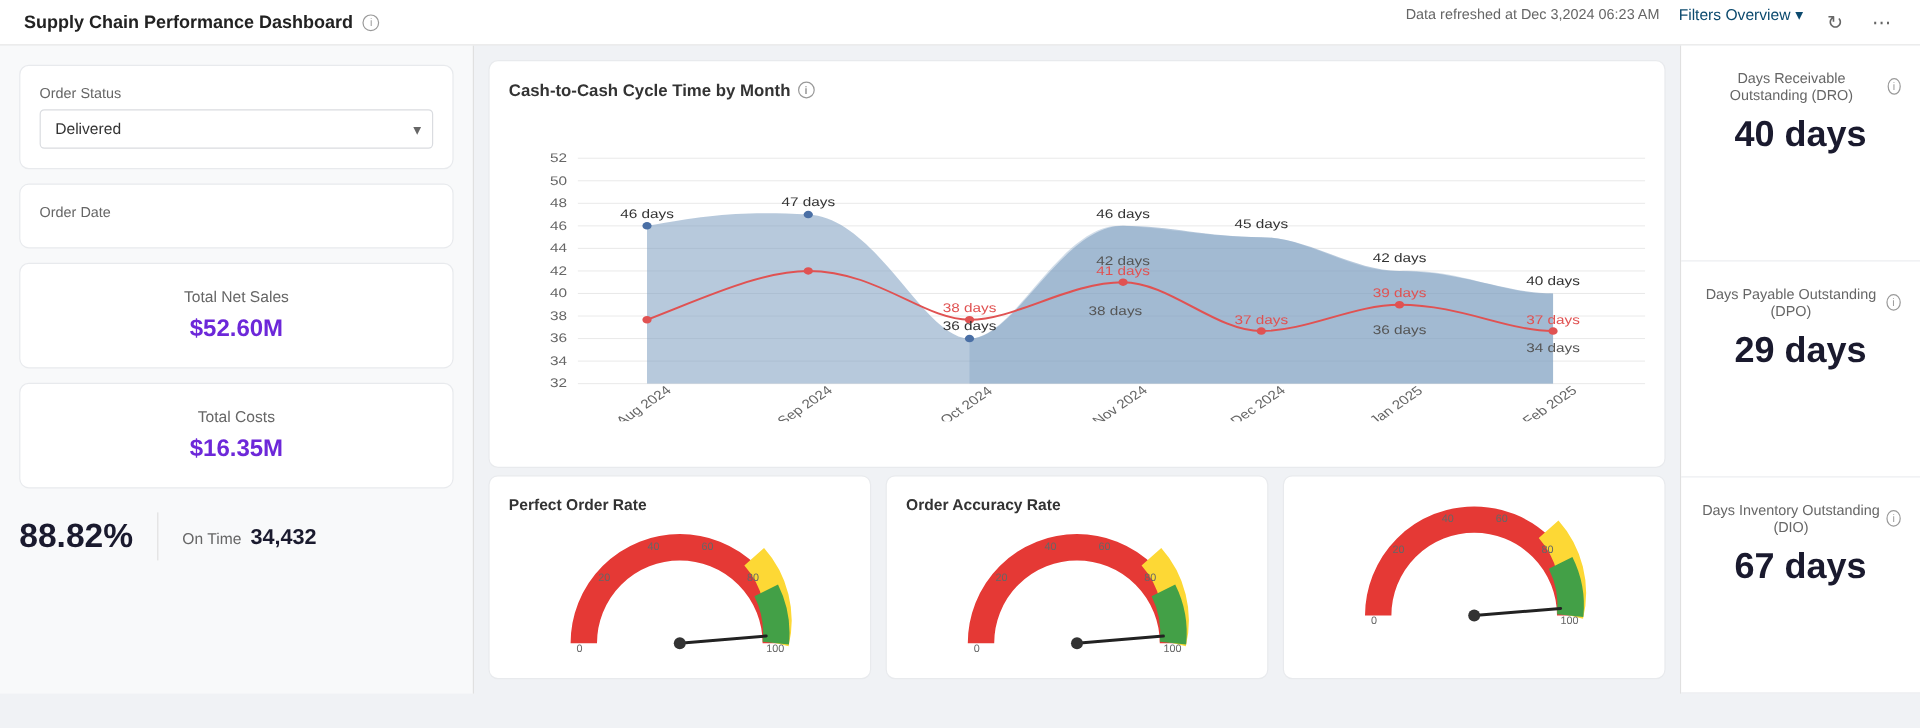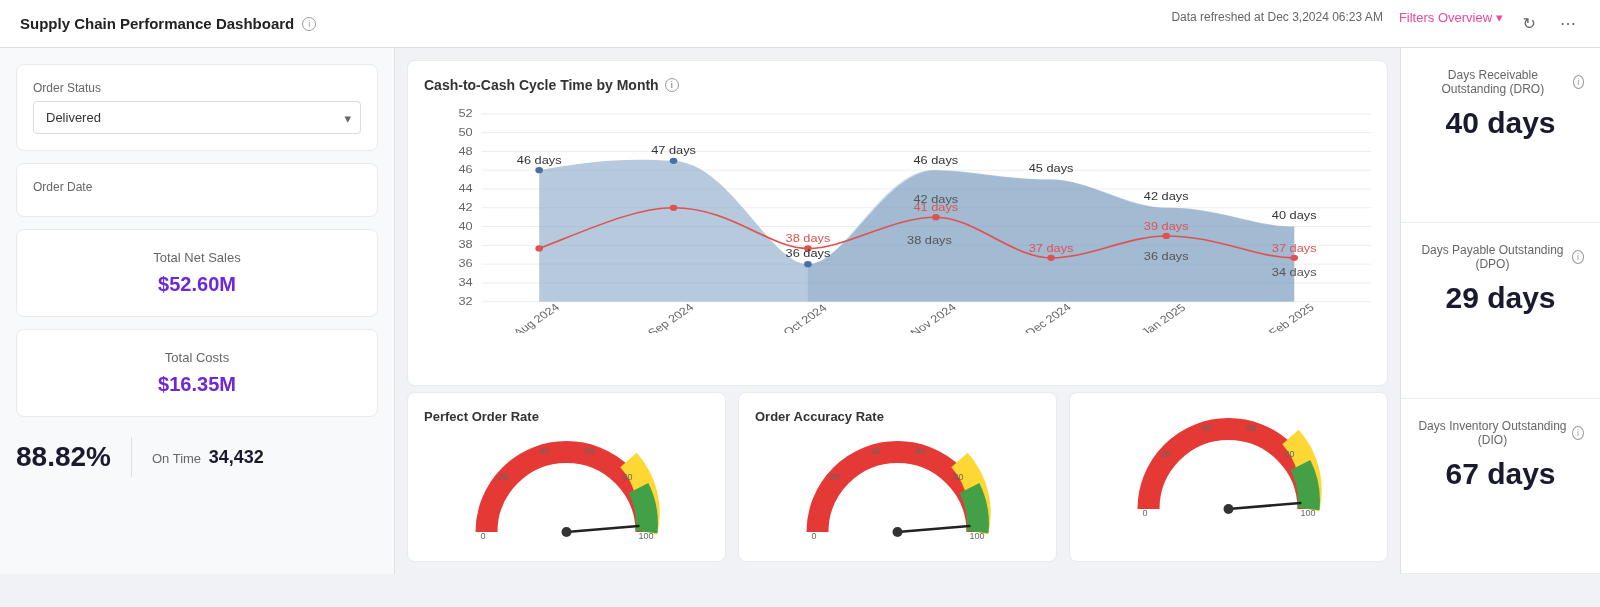--- a/index.html
+++ b/index.html
@@ -4,28 +4,28 @@
   <style>
     * { box-sizing: border-box; margin: 0; padding: 0; }
     body { font-family: -apple-system, BlinkMacSystemFont, 'Segoe UI', sans-serif; background: #f0f2f5; color: #333; font-size: 13px; }
 
     .top-bar {
       background: #fff;
       display: flex;
       align-items: center;
       justify-content: space-between;
       padding: 0 20px;
-      height: 48px;
+      height: 38px;
       border-bottom: 1px solid #e0e0e0;
     }
     .top-bar-left { display: flex; align-items: center; gap: 8px; }
     .top-bar-title { font-size: 15px; font-weight: 600; color: #222; }
     .top-bar-right { display: flex; align-items: flex-start; gap: 16px; }
     .refresh-text { font-size: 12px; color: #666; }
-    .filters-btn { color: #ec4899; font-size: 13px; font-weight: 500; cursor: pointer; display: flex; align-items: center; gap: 4px; }
+    .filters-btn { color: #0c4a6e; font-size: 13px; font-weight: 500; cursor: pointer; display: flex; align-items: center; gap: 4px; }
     .icon-btn { color: #666; cursor: pointer; font-size: 16px; padding: 4px; }
 
     .main-layout {
       display: grid;
       grid-template-columns: 395px 1fr 200px;
       grid-template-rows: auto auto;
       gap: 0;
       height: calc(100vh - 48px);
     }
 
@@ -117,21 +117,21 @@
     }
 
     .chart-card {
       background: #fff;
       border-radius: 8px;
       margin: 12px 12px 6px 12px;
       padding: 16px;
       border: 1px solid #e8eaed;
       flex: 1;
     }
-    .chart-title { font-size: 14px; font-weight: 600; color: #333; margin-bottom: 0; display: flex; align-items: center; gap: 6px; }
+    .chart-title { font-size: 14px; font-weight: 600; color: #333; margin-bottom: 28px; display: flex; align-items: center; gap: 6px; }
 
     .gauge-row {
       display: grid;
       grid-template-columns: 1fr 1fr 1fr;
       gap: 12px;
       margin: 0 12px 12px 12px;
     }
     .gauge-card {
       background: #fff;
       border-radius: 8px;

